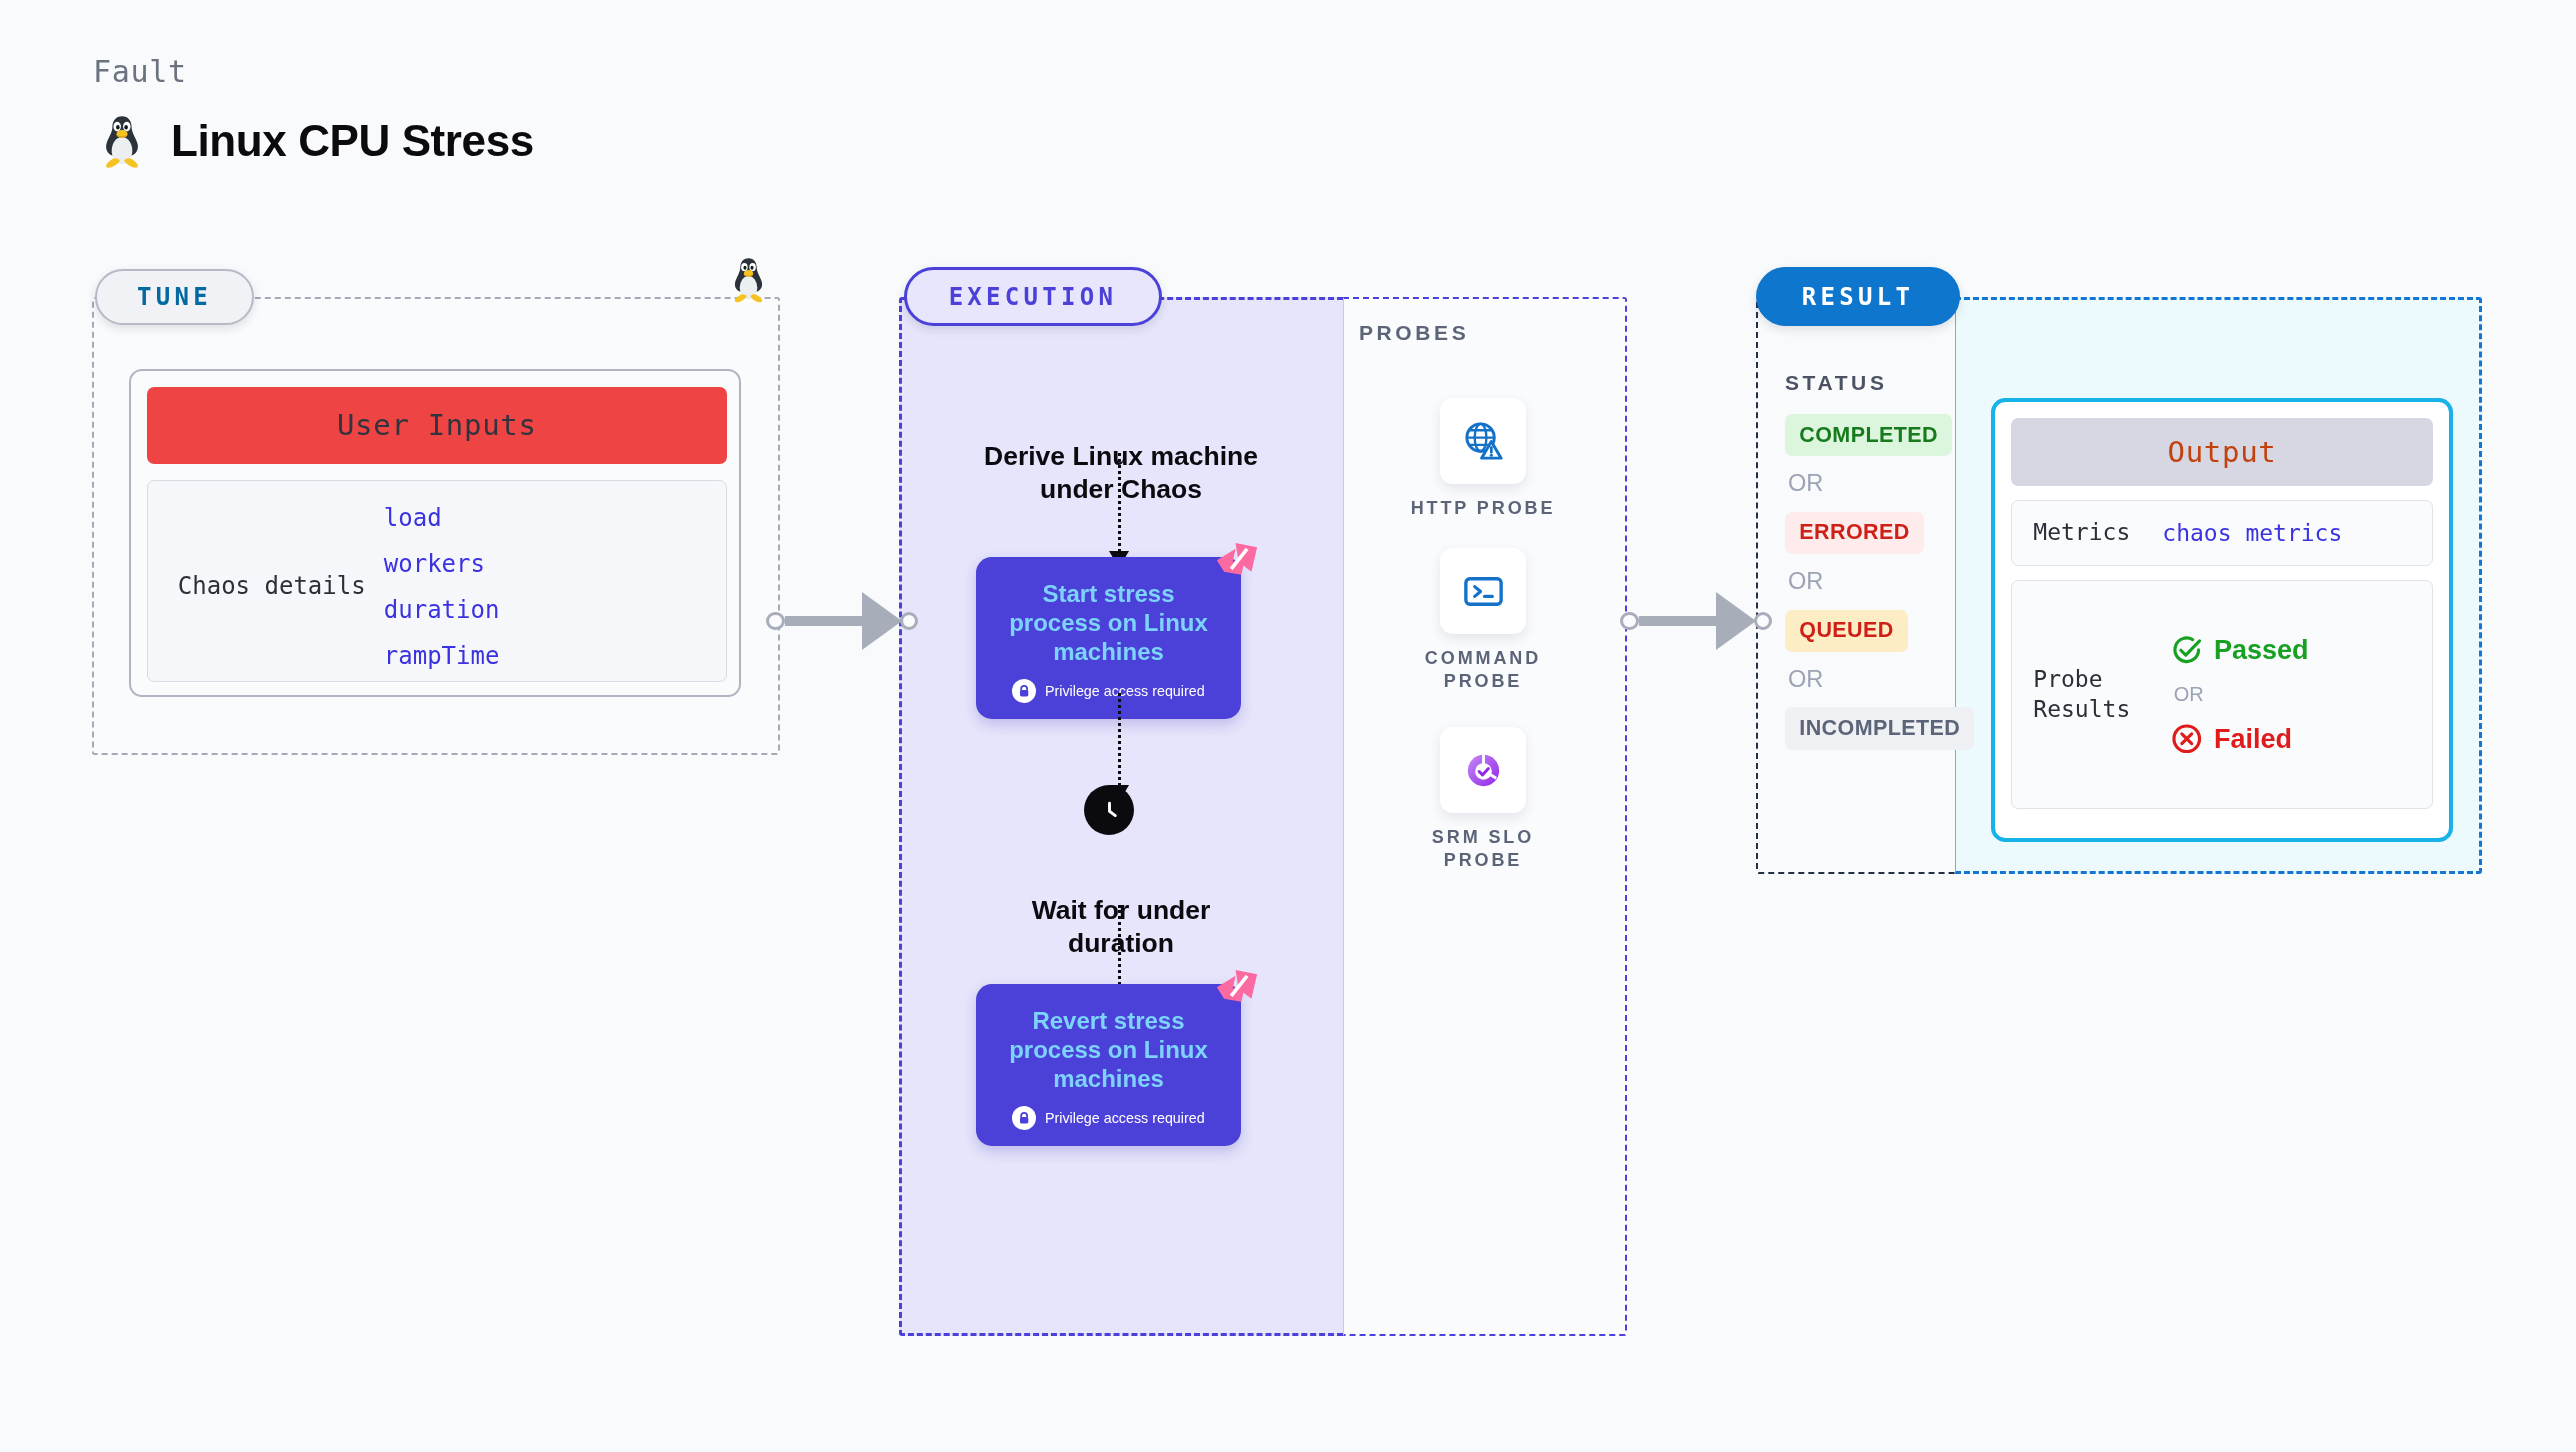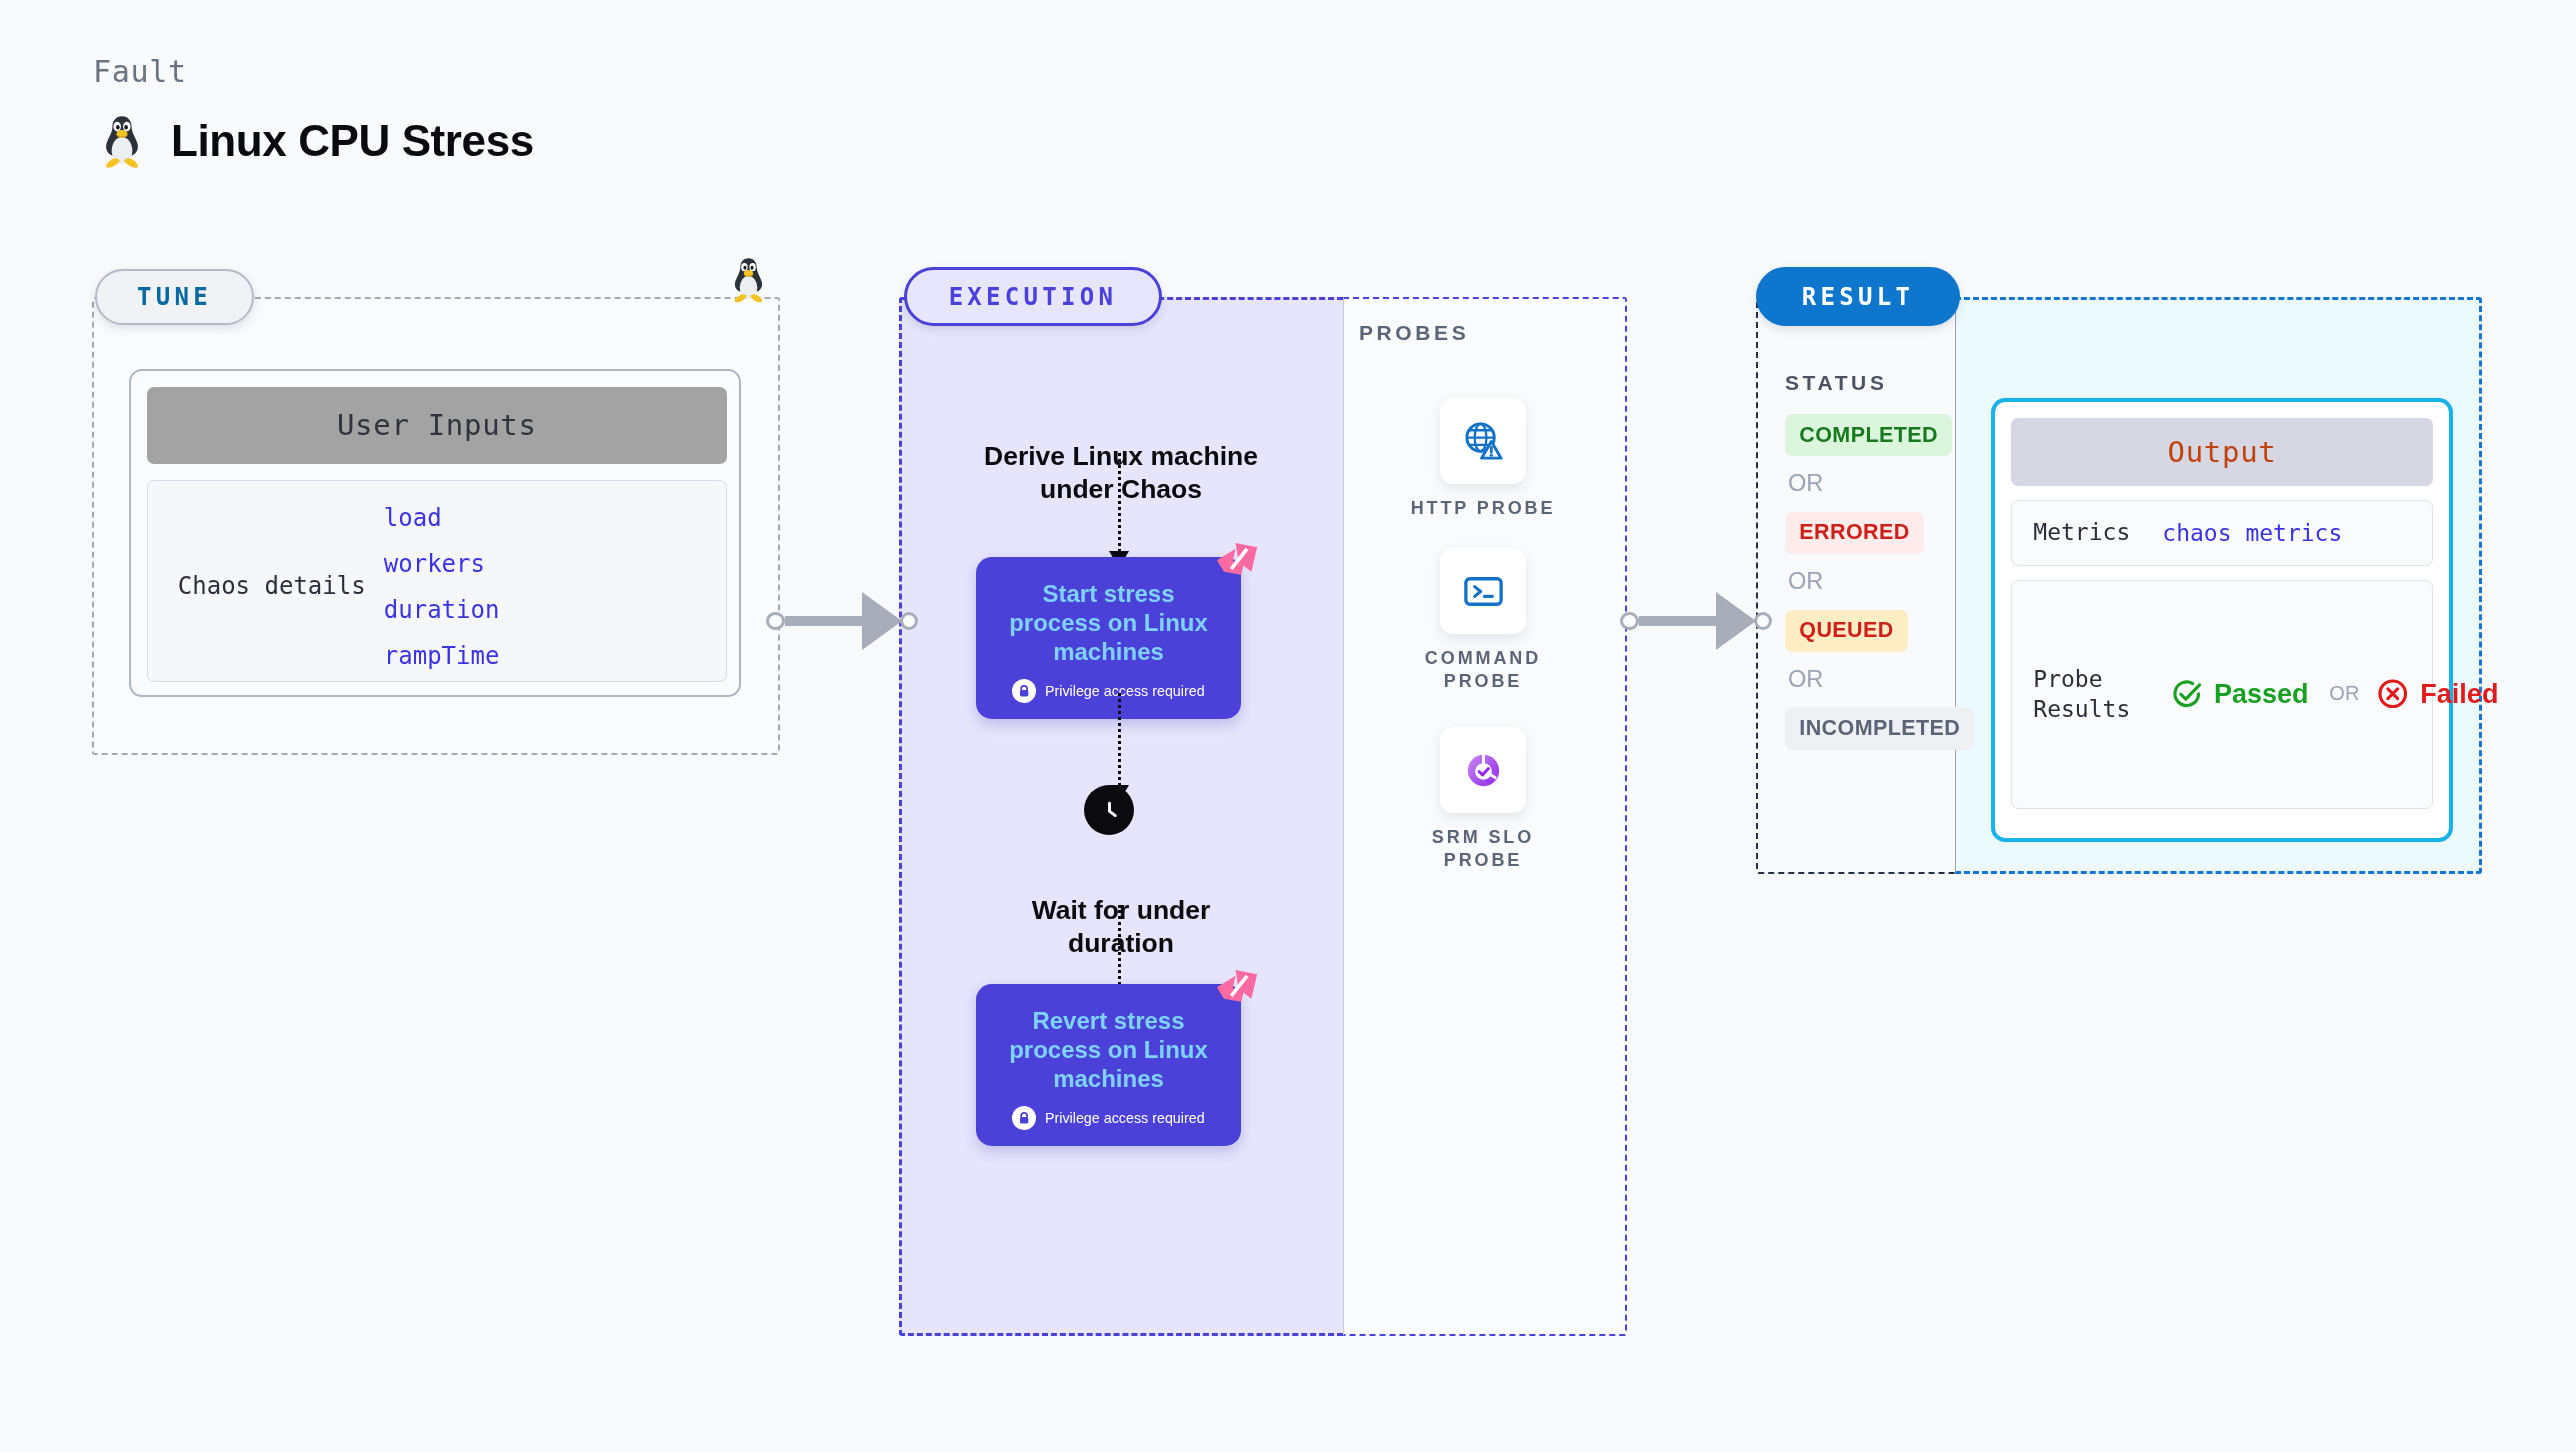--- a/index.html
+++ b/index.html
@@ -80,21 +80,21 @@
     color: #ffffff; font-size: 24px;
   }
 
   
   .tune-card {
     position: absolute; left: 129px; top: 369px; width: 612px; height: 328px;
     background: #fafbfd; border: 2.9px solid #b0b5c2; border-radius: 13px;
   }
   .tune-head {
     position: absolute; left: 15.8px; top: 15.8px; width: 580px; height: 77px;
-    background: #a3a3a3; border-radius: 7.2px;
+    background: #ef4444; border-radius: 7.2px;
     display: flex; align-items: center; justify-content: center;
     font-family: "DejaVu Sans Mono", monospace;
     font-size: 29px; color: #31343e; letter-spacing: 0.7px;
   }
   .tune-body {
     position: absolute; left: 15.8px; top: 109px; width: 580px; height: 202px;
     background: #f6f7fa; border: 1.4px solid #d8dbe3; border-radius: 7.2px;
     display: flex; align-items: center;
   }
   .tune-body-label {
@@ -241,21 +241,21 @@
   .out-row-label {
     font-family: "DejaVu Sans Mono", monospace;
     font-size: 23px; color: #2c2f38; line-height: 1.3; width: 129px; flex: 0 0 auto;
   }
   .out-row-value {
     font-family: "DejaVu Sans Mono", monospace;
     font-size: 23px; color: #3b32e0;
   }
   .out-row-metrics { height: 66px; }
   .out-row-probe { height: 229px; align-items: center; }
-  .probe-res { display: flex; flex-direction: row; gap: 18px; padding-left: 8.6px; }
+  .probe-res { display: flex; flex-direction: column; gap: 12px; padding-left: 8.6px; }
   .pr-line { display: flex; align-items: center; gap: 11.5px; }
   .pr-pass { font-size: 27px; font-weight: bold; color: #18a023; }
   .pr-fail { font-size: 27px; font-weight: bold; color: #e01b1b; }
   .pr-or { font-size: 20px; color: #9ca3b4; margin: 4.3px 0 4.3px 2.9px; }
 </style>
 </head>
 <body>
 
 <div class="stage">
 

